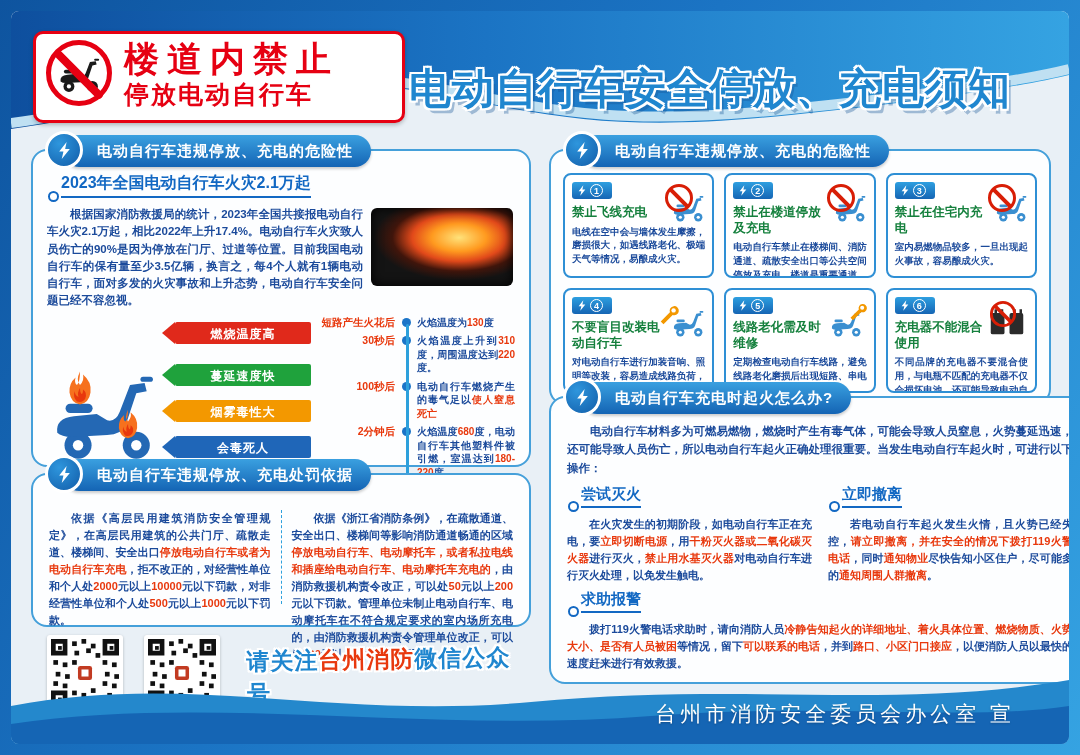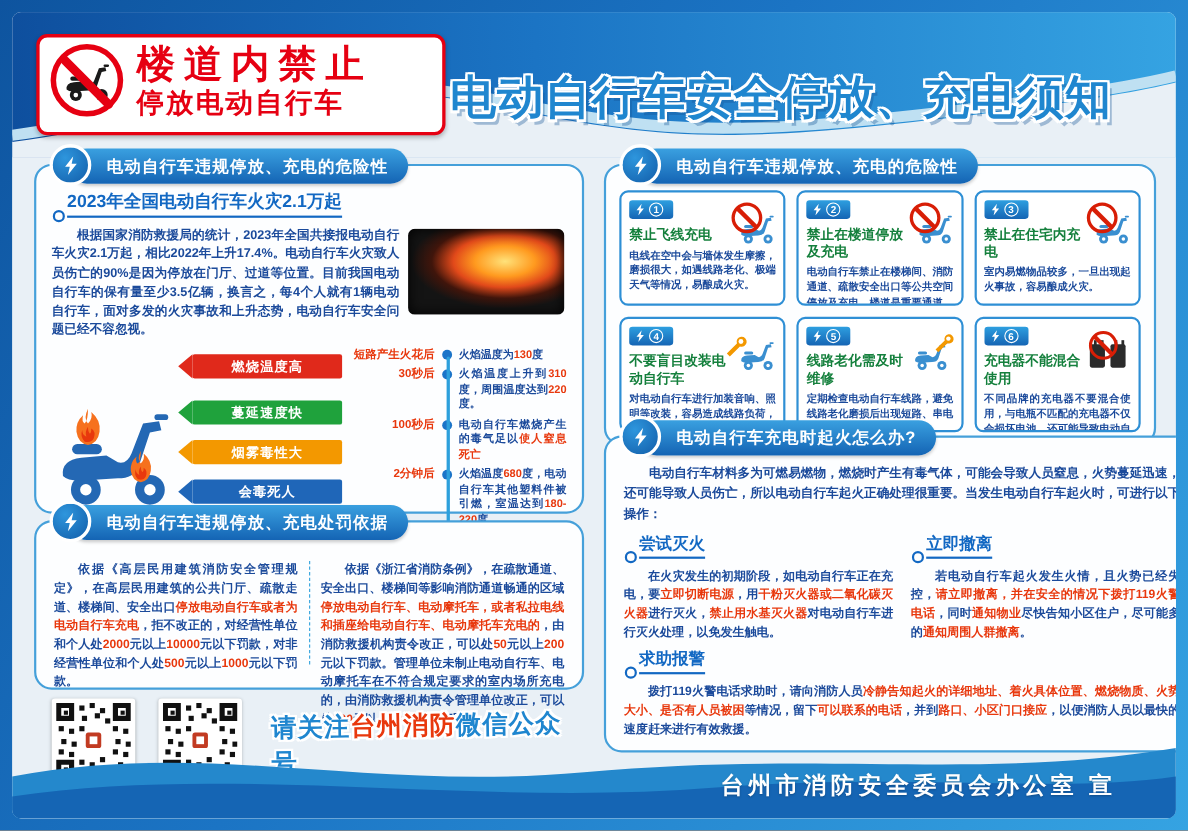--- a/index.html
+++ b/index.html
@@ -98,21 +98,21 @@
   
   .panelD{left:538px;top:385px;width:542px;height:288px;padding:24px 16px 8px;}
   .intro{font-size:11.5px;line-height:1.6;text-align:justify;text-indent:2em;margin:0 0 8px;}
   .resp-cols{display:flex;gap:16px;}
   .resp-col{flex:1;}
   .resp-body{font-size:11px;line-height:1.55;text-align:justify;text-indent:2em;margin:2px 0 6px;}
   .sub.small{font-size:15px;}
 
   
   .bottomband{position:absolute;left:0;bottom:0;width:100%;height:80px;z-index:6;pointer-events:none;}
-  .credit{position:absolute;right:54px;bottom:16px;z-index:7;color:#fff;font-size:21px;font-weight:bold;
+  .credit{position:absolute;right:54px;bottom:16px;z-index:7;color:#fff;font-size:21px;font-weight:normal;
     letter-spacing:4px;text-shadow:0 1px 2px rgba(0,0,0,.25);}
 </style>
 </head>
 <body>
 
 <svg width="0" height="0" style="position:absolute">
   <defs>
     <symbol id="sym-bolt" viewBox="0 0 12 16">
       <path d="M8 0 L1 9 H5 L3.4 16 L11 6.5 H6.6 Z" fill="currentColor"></path>
     </symbol>

